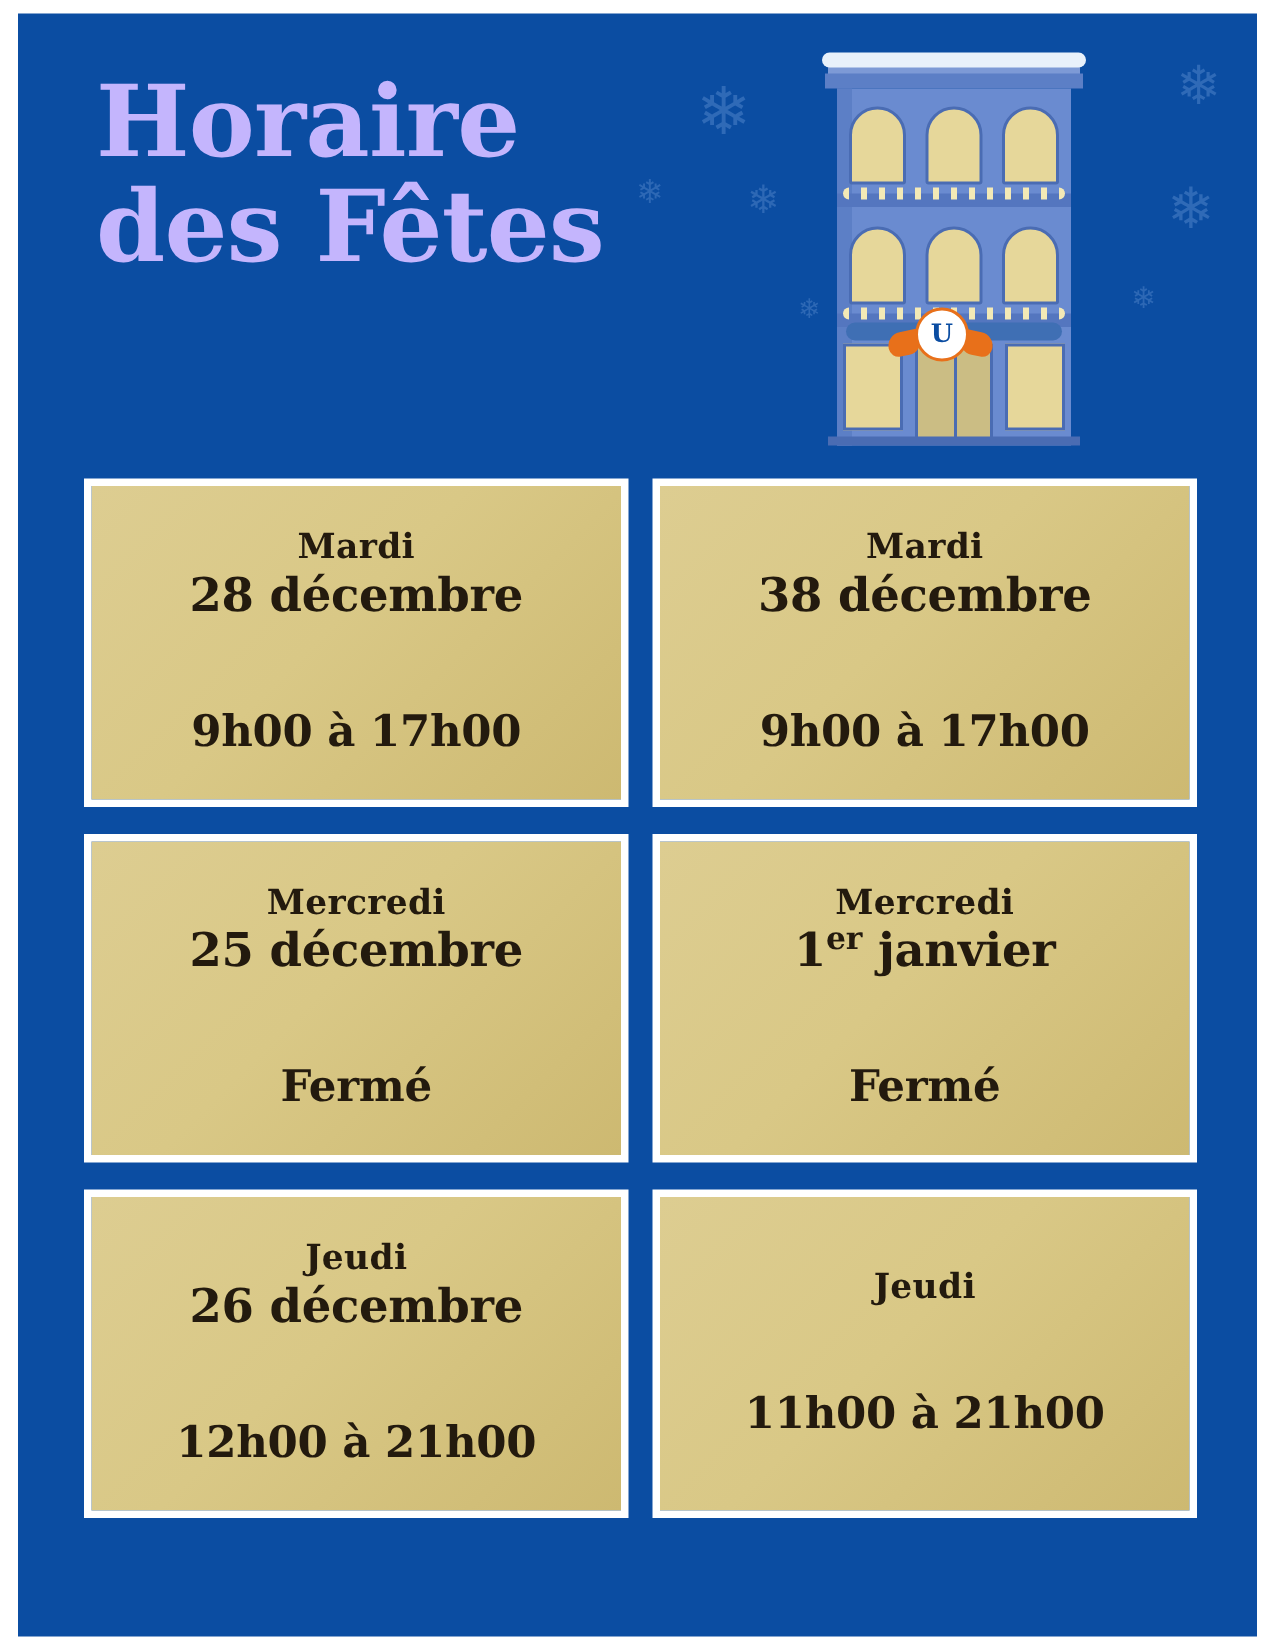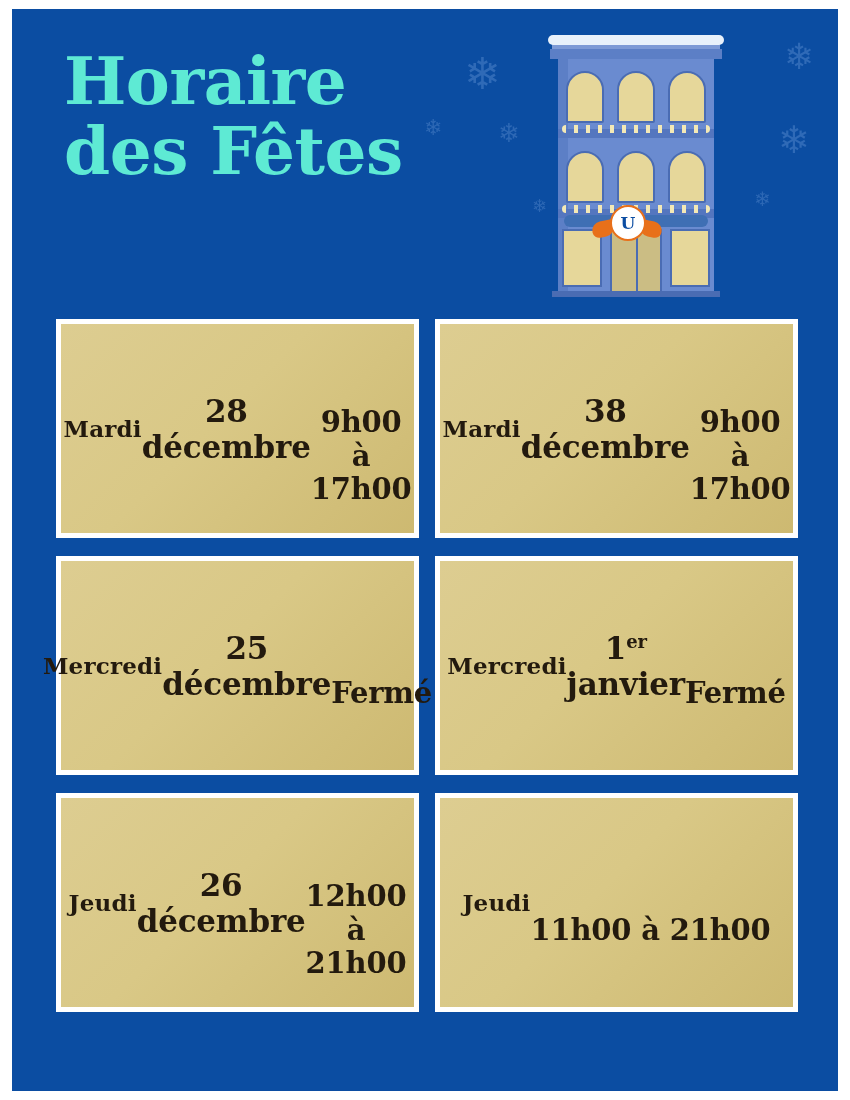--- a/index.html
+++ b/index.html
@@ -24,21 +24,21 @@
     background: #0b4da2;
     overflow: hidden;
   }
 
   
   .title {
     position: absolute;
     left: 52px;
     top: 38px;
     width: 430px;
-    color: #5eead4;
+    color: #c4b5fd;
     font-family: "DejaVu Serif", serif;
     font-weight: bold;
     font-size: 66px;
     line-height: 1.06;
     letter-spacing: -0.5px;
   }
   .title .line { display: block; white-space: nowrap; }
 
   
   .snow {
@@ -165,21 +165,21 @@
     flex-wrap: wrap;
     gap: 18px 16px;
   }
   .card {
     width: 363px;
     height: 219px;
     box-sizing: border-box;
     background: linear-gradient(135deg, #ddcd91 0%, #d9c886 45%, #cdb971 100%);
     border: 5px solid #ffffff;
     display: flex;
-    flex-direction: row;
+    flex-direction: column;
     align-items: center;
     justify-content: center;
     padding: 10px 12px;
     text-align: center;
     color: #231a0e;
   }
   .card .weekday {
     font-family: "DejaVu Serif", serif;
     font-weight: bold;
     font-size: 23px;
@@ -188,21 +188,21 @@
   }
   .card .date {
     font-family: "DejaVu Serif", serif;
     font-weight: bold;
     font-size: 31px;
     line-height: 1.15;
     margin-top: 2px;
     letter-spacing: -0.2px;
   }
   .card .date sup {
-    font-size: 18px;
+    font-size: 21px;
     vertical-align: super;
     line-height: 0;
   }
   .card .hours {
     font-family: "DejaVu Serif", serif;
     font-weight: bold;
     font-size: 29px;
     line-height: 1.15;
     margin-top: 56px;
     letter-spacing: -0.2px;

